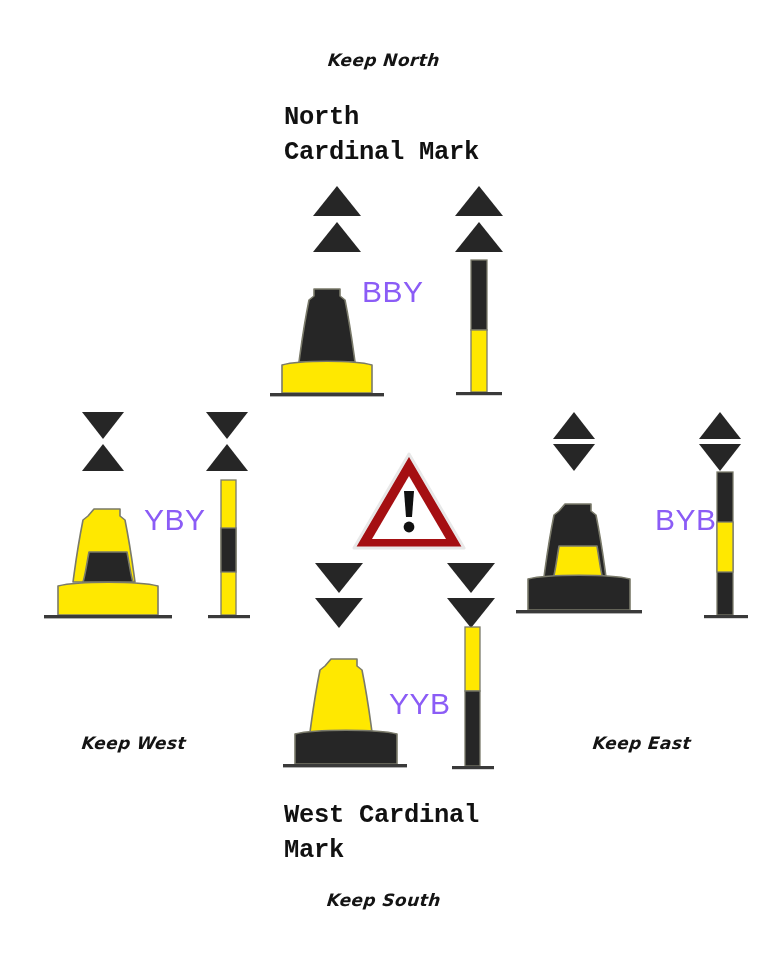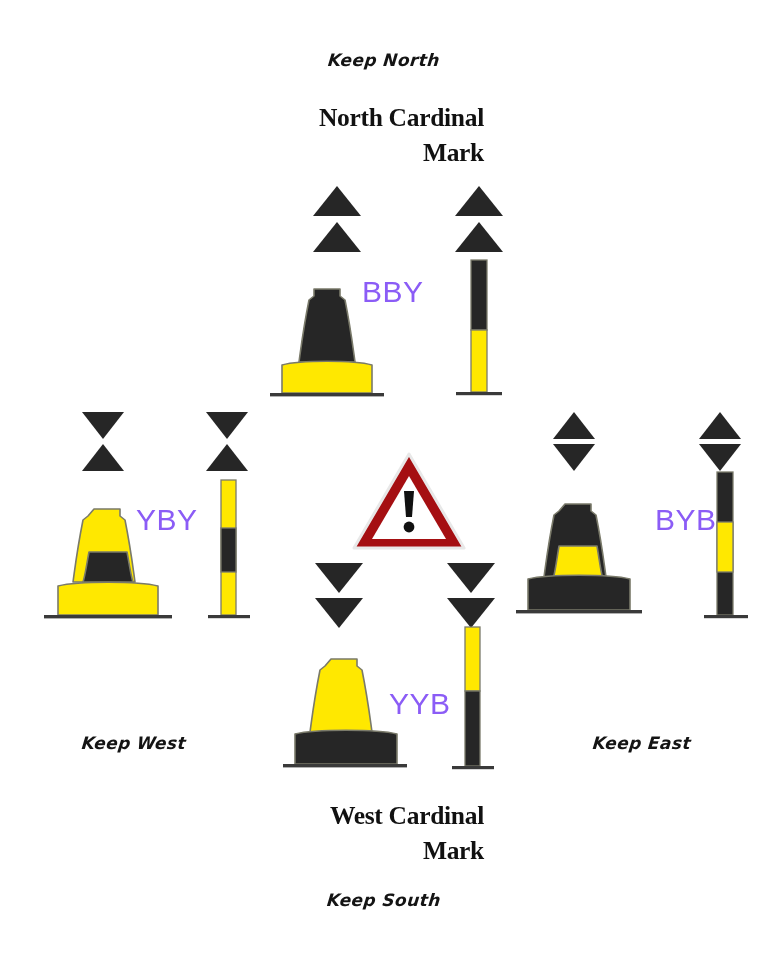--- a/index.html
+++ b/index.html
@@ -12,23 +12,23 @@
 
   
   .keep{
     font-family:"DejaVu Sans", sans-serif;
     font-style:italic;font-weight:700;
     font-size:17px;color:#141414;text-align:center;
     letter-spacing:.4px;white-space:nowrap;
     transform:skewX(-6deg);
   }
   .title{
-    font-family:Liberation Serif, serif;
+    font-family:Liberation Mono, monospace;
     font-weight:700;font-size:25.5px;color:#111111;
-    text-align:right;line-height:1.38;letter-spacing:-.3px;
+    text-align:left;line-height:1.38;letter-spacing:-.3px;
   }
   .code{
     font-family:"Liberation Sans", sans-serif;
     font-weight:400;font-size:30px;color:#8b5cf6;
     letter-spacing:.5px;white-space:nowrap;
   }
 
   
   .abs{position:absolute;}
 
@@ -99,21 +99,21 @@
 
   <div class="abs" style="left:82px;top:412px;width:42px;height:62px;">
     <div class="tri sm-down" style="left:0;top:0;"></div>
     <div class="tri sm-up" style="left:0;top:32px;"></div>
   </div>
   <div class="abs" style="left:206px;top:412px;width:42px;height:62px;">
     <div class="tri sm-down" style="left:0;top:0;"></div>
     <div class="tri sm-up" style="left:0;top:32px;"></div>
   </div>
 
-  <div class="abs code" style="left:136px;top:503px;">YBY</div>
+  <div class="abs code" style="left:144px;top:503px;">YBY</div>
 
   <svg class="buoy" style="left:36px;top:505px;" width="142" height="120" viewBox="0 0 142 120">
     <g stroke="#7a7a6a" stroke-width="1.6" stroke-linejoin="round">
       <path d="M58,4 h26 v7 l5,4 c6,30 8,48 10,62 h-62 c2,-14 4,-32 10,-62 l5,-4 z" fill="#FFE800"></path>
       <path d="M53,47 h38 c3,16 4,24 6,30 h-50 c2,-6 3,-14 6,-30 z" fill="#262626"></path>
       <path d="M22,81 c20,-5 80,-5 100,0 v29 h-100 z" fill="#FFE800"></path>
     </g>
     <rect x="8" y="110" width="128" height="3.4" fill="#3a3a3a"></rect>
   </svg>
 

